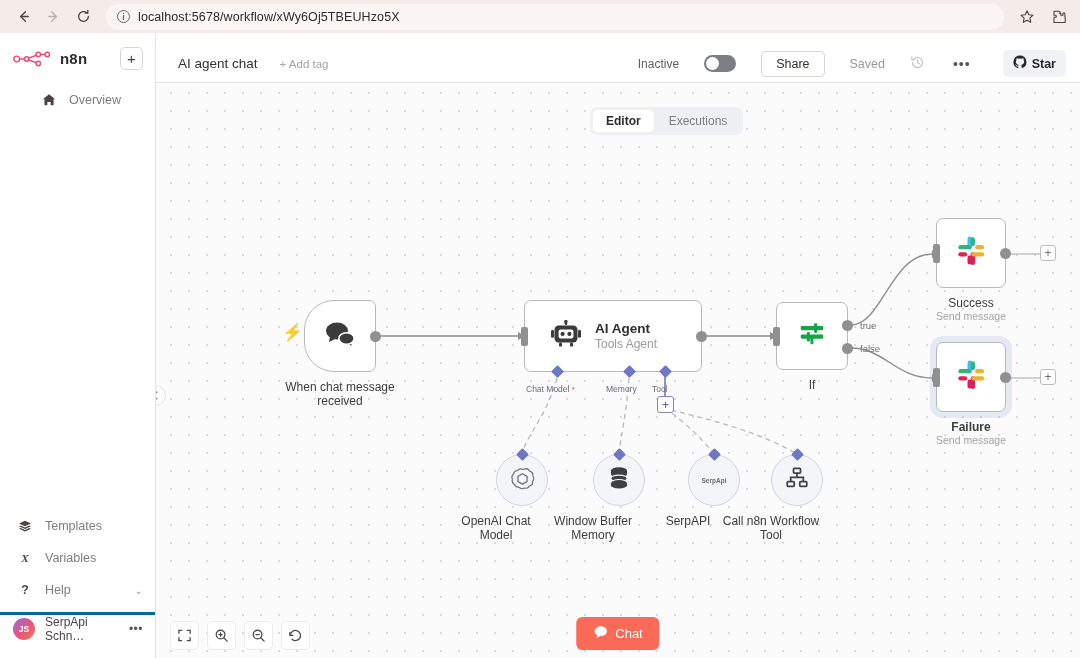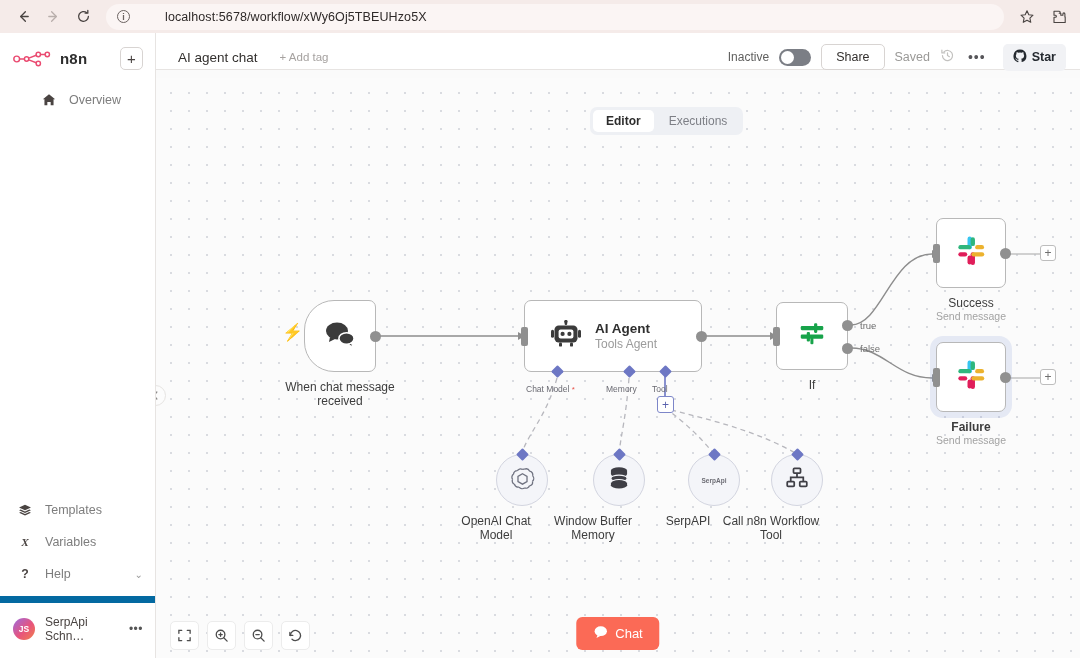--- a/index.html
+++ b/index.html
@@ -25,21 +25,21 @@
   .urlbar {
     flex: 1; height: 26px; background: #fbf5f4; border-radius: 13px;
     display: flex; align-items: center; gap: 8px; padding: 0 11px;
     margin: 0 6px;
   }
   .urlbar .info-ic {
     width: 13px; height: 13px; border: 1.3px solid #6b6361; border-radius: 50%;
     font-size: 9px; color: #6b6361; display: flex; align-items: center;
     justify-content: center; font-weight: bold; flex: none;
   }
-  .urlbar .url-text { font-size: 12.5px; color: #2f2a29; letter-spacing: .1px; margin-left: 27px; }
+  .urlbar .url-text { font-size: 12.5px; color: #2f2a29; letter-spacing: .1px; }
   .chrome-right { display: flex; align-items: center; gap: 10px; padding-left: 2px;}
   .chrome-icon { width: 22px; height: 22px; display:flex; align-items:center; justify-content:center; color:#4a4442; }
 
   
   .app { display: flex; height: 625px; position: relative; }
 
   
   .sidebar {
     width: 156px; flex: none; background: #fff;
     border-right: 1px solid #e7e4e2;
@@ -57,43 +57,43 @@
   }
   .side-item {
     display: flex; align-items: center; gap: 13px;
     padding: 9px 12px 9px 17px; font-size: 12.5px; color: #7d7d7d;
   }
   .side-item .ic { width: 15px; display: flex; justify-content: center; color: #4a4442; }
   .side-item .chev { margin-left: auto; color: #9a9a9a; font-size: 10px; }
   .side-spacer { flex: 1; }
   .side-bottom { padding-bottom: 4px; }
   .side-user {
-    border-top: 7px solid #0369a1; margin-top: 6px;
-    display: flex; align-items: center; gap: 10px; padding: 12px 12px 11px 13px;
+    border-top: 3px solid #0369a1; margin-top: 6px;
+    display: flex; align-items: center; gap: 10px; padding: 0 12px 11px 13px;
   }
   .avatar {
     width: 22px; height: 22px; border-radius: 50%; flex:none;
     background: linear-gradient(135deg, #9b6be0 0%, #e8547c 55%, #f0804a 100%);
     color: #fff; font-size: 8.5px; font-weight: bold;
     display: flex; align-items: center; justify-content: center;
   }
   .side-user .uname { font-size: 12px; color: #4a4442; }
   .side-user .dots { margin-left: auto; color: #555; font-size: 12px; letter-spacing:.5px;}
 
   
   .main { flex: 1; position: relative; background: #fafafa; }
 
   .topbar {
-    height: 37px; background: #fff; border-bottom: 1px solid #e7e4e2;
+    height: 50px; background: #fff; border-bottom: 1px solid #e7e4e2;
     display: flex; align-items: center; padding: 12px 14px 0 22px;
     position: relative; z-index: 4; text-align: right;
   }
   .wf-title { font-size: 13.5px; color: #33302e; }
   .add-tag { font-size: 11.5px; color: #a6a2a0; margin-left: 22px; }
-  .top-right { margin-left: auto; display: flex; align-items: center; gap: 10px; }
+  .top-right { margin-left: auto; display: flex; align-items: center; gap: 25px; }
   .inactive-lbl { font-size: 12px; color: #60605f; }
   .toggle {
     width: 32px; height: 17px; border-radius: 9px; background: #7b7e85;
     position: relative; flex: none;
   }
   .toggle .knob {
     position: absolute; left: 2px; top: 2px; width: 13px; height: 13px;
     border-radius: 50%; background: #fff;
   }
   .share-btn {

